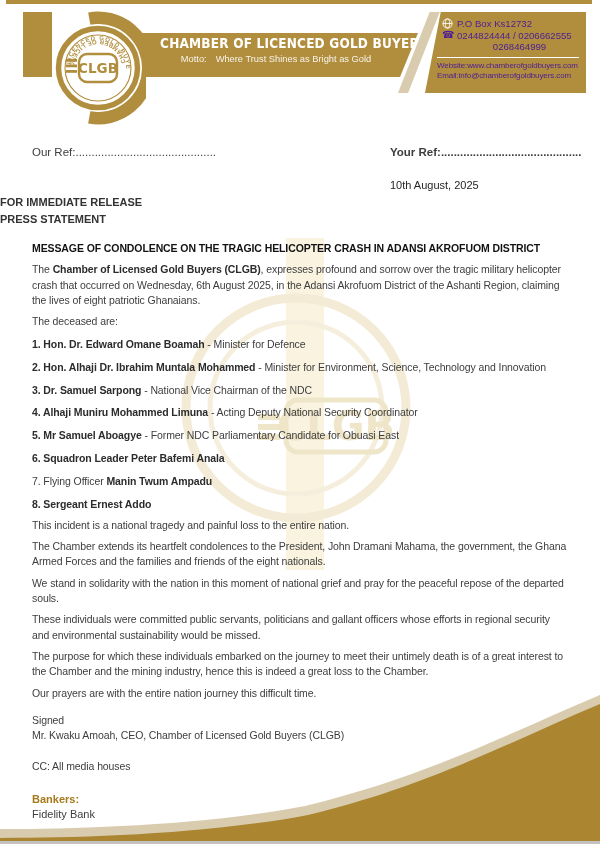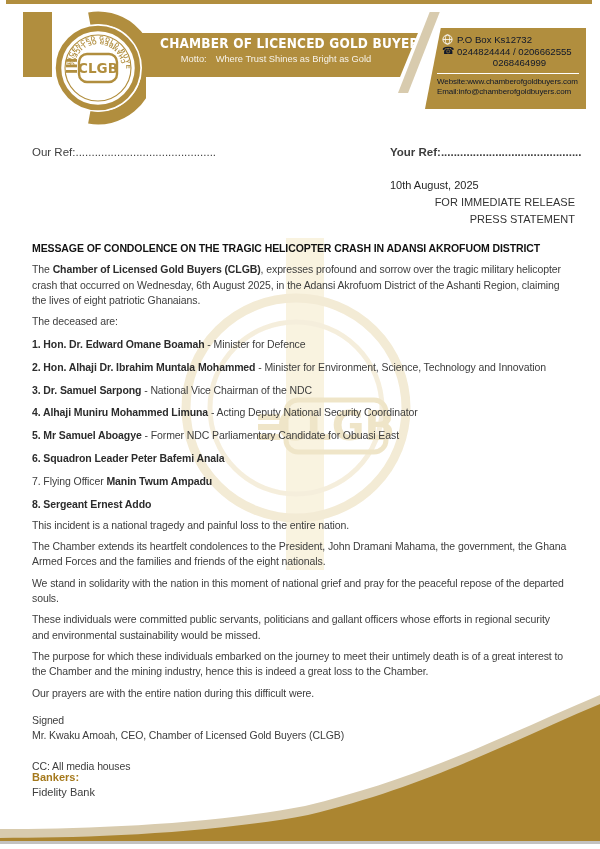--- a/index.html
+++ b/index.html
@@ -18,54 +18,54 @@
   .band-text { position:absolute; left:150px; top:36px; width:252px; text-align:center; color:#fff; }
   .org-title { font-size:13.2px; font-weight:bold; letter-spacing:.2px; white-space:nowrap;
                font-family:"DejaVu Sans", sans-serif; transform:scaleX(.92); transform-origin:center; }
   .org-motto { margin-top:3px; font-size:9.3px; white-space:nowrap; color:#f7f3ea; }
   .org-motto .motto-label { margin-right:9px; }
   .tan-stripe {
     position:absolute; left:398px; top:12px; width:48px; height:81px; background:#d8cbae;
     clip-path:polygon(66% 0, 87% 0, 21% 100%, 0 100%);
   }
   .contact-panel {
-    position:absolute; left:420px; top:28px; width:166px; height:81px; background:#b18e3e;
-    clip-path:polygon(12.5% 0,100% 0,100% 100%,3% 100%); color:#0f172a;
+    position:absolute; left:420px; top:12px; width:166px; height:81px; background:#b18e3e;
+    clip-path:polygon(12.5% 0,100% 0,100% 100%,3% 100%); color:#4c1d95;
   }
   .panel-inner { padding:6px 4px 0 17px; }
   .panel-row { display:flex; align-items:center; gap:4px; padding-left:5px;
                font-size:9.6px; line-height:11.6px; white-space:nowrap; }
   .panel-row.indent { padding-left:20px;justify-content:center; }
   .glyph-icon { width:11px; height:11px; flex:0 0 11px; }
   .phone-glyph { font-size:10px; line-height:10px; width:11px; flex:0 0 11px; text-align:center; }
   .panel-divider { border:none; border-top:1px solid #fff; margin:4px 2px 3px 0; width:142px; }
   .panel-small { font-size:8px; letter-spacing:-.1px; line-height:10.6px; white-space:nowrap; }
   .logo-svg { position:absolute; left:50px; top:6px; }
   
   .ref { position:absolute; font-size:11.5px; color:#3d3d3d; white-space:nowrap; }
   .our-ref  { left:32px;  top:146px; }
   .your-ref { left:390px; top:146px;font-weight:bold; }
   .date-line { position:absolute; left:390px; top:179px; font-size:11px; color:#262626; }
-  .release-block { position:absolute; left:0; top:194px; width:575px; text-align:right;
-                   font-size:11px; line-height:17px; color:#333; }
+  .release-block { position:absolute; left:0; top:194px; width:575px; text-align:left;
+                   font-size:11px; line-height:17px; color:#333;font-weight:bold; }
   
   .watermark { position:absolute; left:146px; top:228px; opacity:.9; }
   .content {
     position:absolute; left:32px; top:241px; width:536px;
     font-size:10.5px; line-height:15.3px; letter-spacing:-.1px; color:#3d3d3d;
   }
   .content b { color:#2c2c2c; }
   .doc-heading { font-weight:bold; color:#121212; }
   .para { margin-top:6px; }
   .list-row { margin-top:7.5px; }
   .signed-block { margin-top:12px; }
   .cc-line { margin-top:16px; }
   .italic { }
   
-  .bankers { position:absolute; left:32px; top:770px; font-size:11px; line-height:15px; }
+  .bankers { position:absolute; left:32px; top:792px; font-size:11px; line-height:15px; }
   .bankers-label { font-weight:bold; color:#a5791c; }
   .bankers-value { color:#3e3e3e; }
   .swoosh-svg { position:absolute; left:0; bottom:0; }
 </style>
 </head>
 <body>
 
 <div class="page">
 
   <div class="top-strip"></div>
@@ -165,21 +165,21 @@
     <div class="list-row"><span></span><b>5. Mr Samuel Aboagye</b><span> - Former NDC Parliamentary Candidate for Obuasi East</span></div>
     <div class="list-row"><span></span><b>6. Squadron Leader Peter Bafemi Anala</b><span></span></div>
     <div class="list-row"><span>7. Flying Officer </span><b>Manin Twum Ampadu</b><span></span></div>
     <div class="list-row"><span></span><b>8. Sergeant Ernest Addo</b><span></span></div>
 
     <div class="para" style="">This incident is a national tragedy and painful loss to the entire nation.</div>
     <div class="para">The Chamber extends its heartfelt condolences to the President, John Dramani Mahama, the government, the Ghana Armed Forces and the families and friends of the eight nationals.</div>
     <div class="para">We stand in solidarity with the nation in this moment of national grief and pray for the peaceful repose of the departed souls.</div>
     <div class="para">These individuals were committed public servants, politicians and gallant officers whose efforts in regional security and environmental sustainability would be missed.</div>
     <div class="para">The purpose for which these individuals embarked on the journey to meet their untimely death is of a great interest to the Chamber and the mining industry, hence this is indeed a great loss to the Chamber.</div>
-    <div class="para">Our prayers are with the entire nation during this difficult were.</div>
+    <div class="para">Our prayers are with the entire nation journey this difficult time.</div>
 
     <div class="signed-block">
       <div>Signed</div>
       <div>Mr. Kwaku Amoah, CEO, Chamber of Licensed Gold Buyers (CLGB)</div>
     </div>
 
     <div class="cc-line">
       <span>CC: </span><span class="italic">All media houses</span>
     </div>
   </div>

